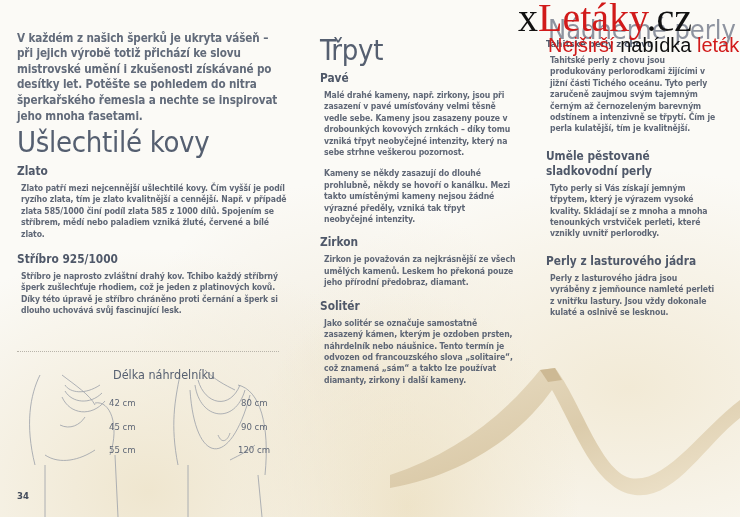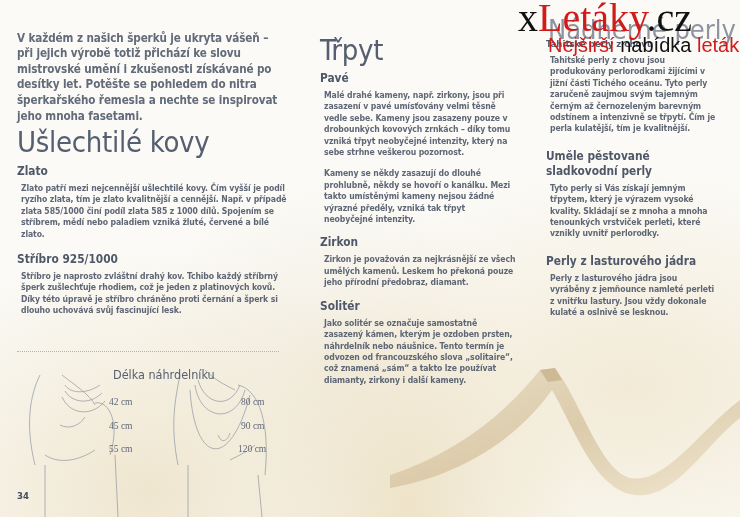--- a/index.html
+++ b/index.html
@@ -18,21 +18,21 @@
   .intro { left:17px; top:19px; width:270px; font-size:11.6px; line-height:15.6px; color:#626b7a; letter-spacing:-0.1px;font-weight:bold; }
   .h1 { font-size:29px; font-weight:300; color:#555f70; letter-spacing:-0.3px; margin:0; line-height:32px; }
   .h2 { font-size:11.8px; font-weight:bold; color:#4f5869; margin:0 0 2px 0; line-height:15px; }
   .p { font-size:8.6px; line-height:11.4px; color:#5f6776; margin:4px; letter-spacing:-0.1px; font-weight:bold; }
   .sec { margin-bottom:10px; }
   .c1 { left:17px; top:126px; width:275px; }
   .c2 { left:320px; top:18px; width:200px; }
   .c3 { left:546px; top:22px; width:175px; }
   .divider { position:absolute; left:17px; top:351px; width:262px; border-top:1px dotted #b8b4aa; }
   .chart-title { position:absolute; left:113px; top:367px; font-size:12.5px; color:#555f70; }
-  .len { position:absolute; font-size:9.5px; color:#5f6776;font-family:Liberation Serif, serif; }
+  .len { position:absolute; font-size:9.5px; color:#5f6776; }
   .pagenum { position:absolute; left:17px; top:490px; font-size:9.5px; font-weight:bold; color:#454d5c; }
   .sketch { position:absolute; left:0; top:355px; width:300px; height:162px; }
   .ribbon { position:absolute; left:390px; top:360px; width:350px; height:157px; }
   .wm { position:absolute; left:518px; top:-3px; white-space:nowrap; }
   .wm-main { font-family:"Liberation Serif","DejaVu Serif",serif; font-size:40px; line-height:42px; color:#111; }
   .wm-main .red { color:#d11a1a; }
   .wm-sub { position:absolute; left:30px; top:40px; font-family:"Liberation Sans",sans-serif; font-size:20px; line-height:16px; }
   .wm-sub .red { color:#d11a1a; }
   .wm-sub .blk { color:#111; }
   .ghost-title { position:absolute; left:548px; top:14px; font-size:27px; font-weight:300; color:#7b8291; opacity:0.85; }

